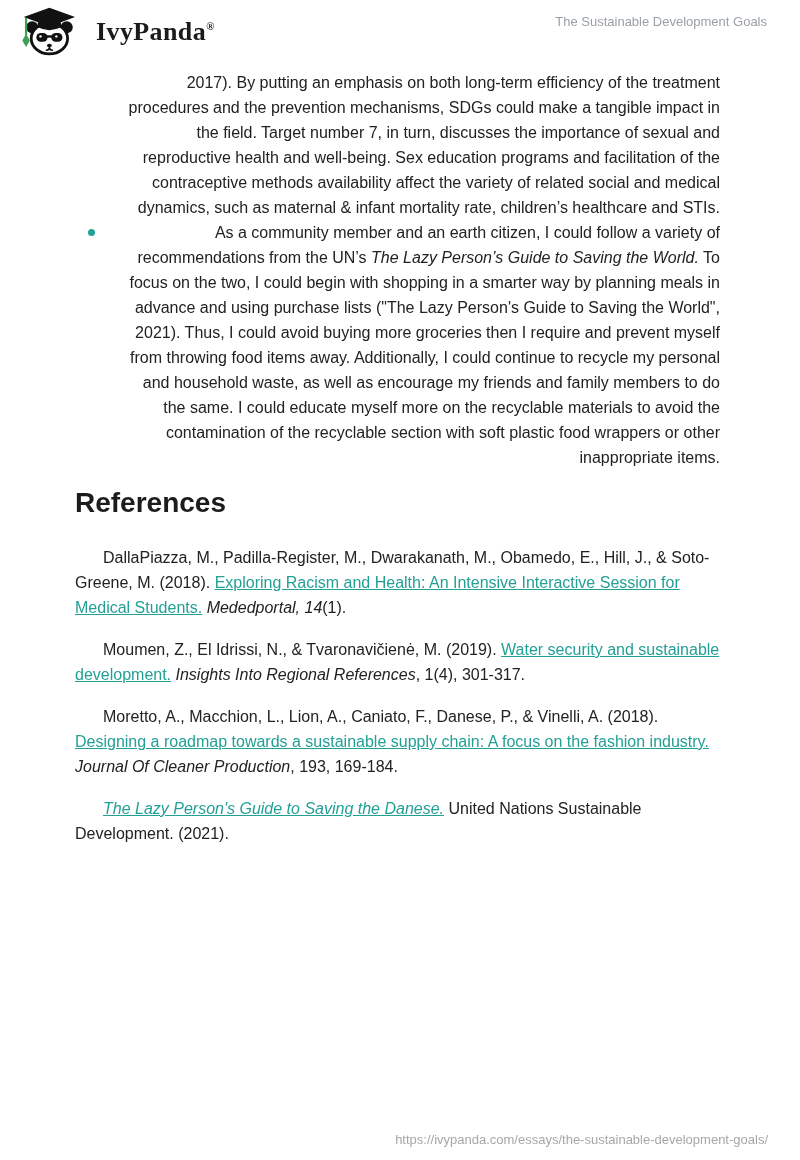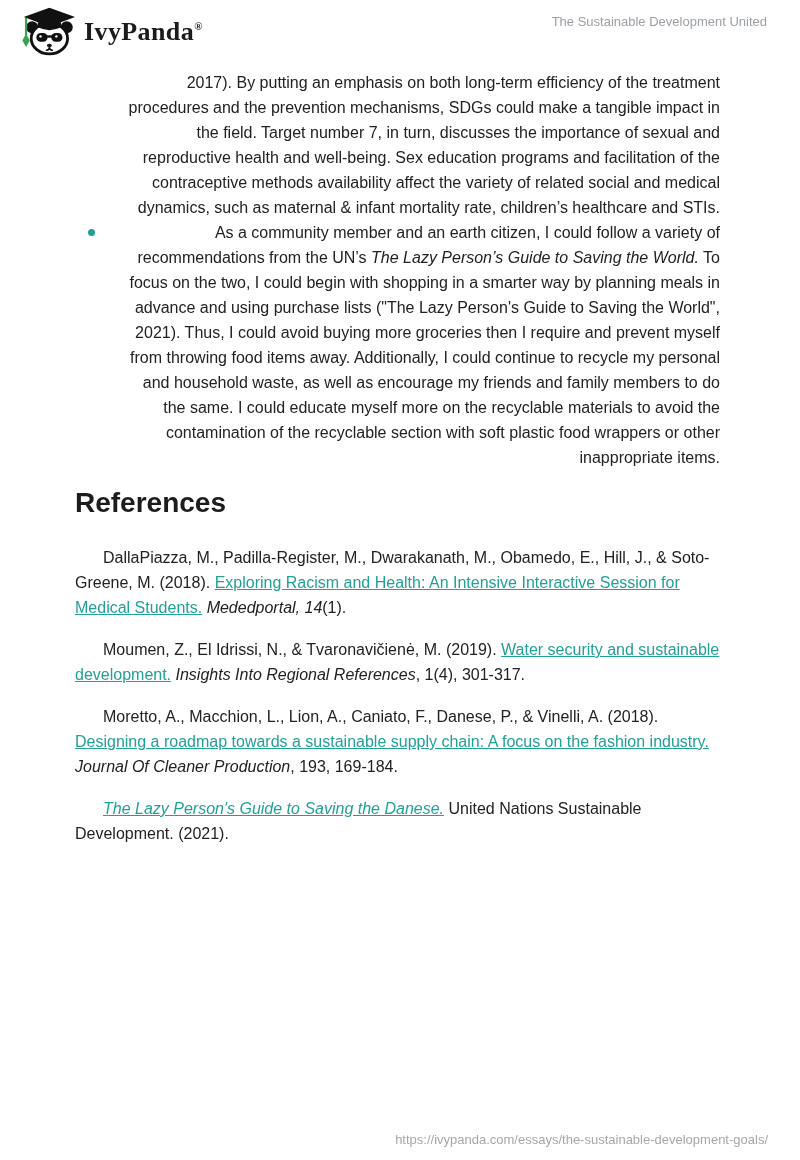--- a/index.html
+++ b/index.html
@@ -5,21 +5,21 @@
   :root { --accent:#23a096; --muted:#9aa0a6; --ink:#222; }
   * { margin:0; padding:0; box-sizing:border-box; }
   html,body { background:#ffffff; }
   .page {
     position:relative; width:800px; height:1160px; background:#fff;
     font-family:"Liberation Sans","DejaVu Sans",sans-serif;
     color:var(--ink); overflow:hidden;
   }
 
   
-  .brand { position:absolute; left:20px; top:6px; display:flex; align-items:center; gap:8px; }
+  .brand { position:absolute; left:20px; top:6px; display:flex; align-items:center; gap:20px; }
   .logo-icon { width:56px; height:52px; display:block; }
   .brand-name {
     font-family:"Liberation Serif","DejaVu Serif",serif; font-weight:700;
     font-size:26px; color:#1b1b1b; letter-spacing:.4px;
   }
   .brand-name sup { font-size:11px; vertical-align:super; }
   .doc-title { position:absolute; top:14px; right:33px; font-size:13px; color:var(--muted); }
 
   
   .content { position:absolute; left:75px; top:70px; width:645px; font-size:16px; line-height:25px; }
@@ -66,21 +66,21 @@
       </g>
 
       <g>
         <path d="M6.5 12 v19" stroke="#3da052" stroke-width="2.4" fill="none"></path>
         <polygon points="6.5,29 2.5,36 6.5,43 10.5,36" fill="#3da052"></polygon>
       </g>
     </svg>
     <div class="brand-name"><span>IvyPanda</span><sup>®</sup></div>
   </div>
 
-  <div class="doc-title">The Sustainable Development United</div>
+  <div class="doc-title">The Sustainable Development Goals</div>
 
   <div class="content">
 
     <ul class="essay-list">
       <li>
         <span class="ptext"><span class="plain">2017). By putting an emphasis on both long-term efficiency of the treatment procedures and the prevention mechanisms, SDGs could make a tangible impact in the field. Target number 7, in turn, discusses the importance of sexual and reproductive health and well-being. Sex education programs and facilitation of the contraceptive methods availability affect the variety of related social and medical dynamics, such as maternal &amp; infant mortality rate, children’s healthcare and STIs.</span></span>
       </li>
       <li>
         <span class="bullet"></span>
         <span class="ptext"><span class="plain">As a community member and an earth citizen, I could follow a variety of recommendations from the UN’s </span><span class="italic">The Lazy Person’s Guide to Saving the World.</span><span class="plain"> To focus on the two, I could begin with shopping in a smarter way by planning meals in advance and using purchase lists ("The Lazy Person's Guide to Saving the World", 2021). Thus, I could avoid buying more groceries then I require and prevent myself from throwing food items away. Additionally, I could continue to recycle my personal and household waste, as well as encourage my friends and family members to do the same. I could educate myself more on the recyclable materials to avoid the contamination of the recyclable section with soft plastic food wrappers or other inappropriate items.</span></span>

